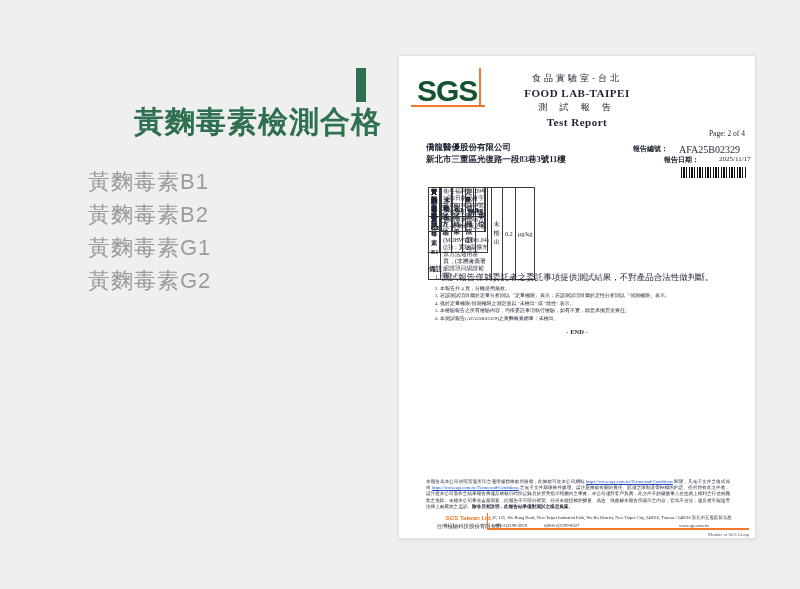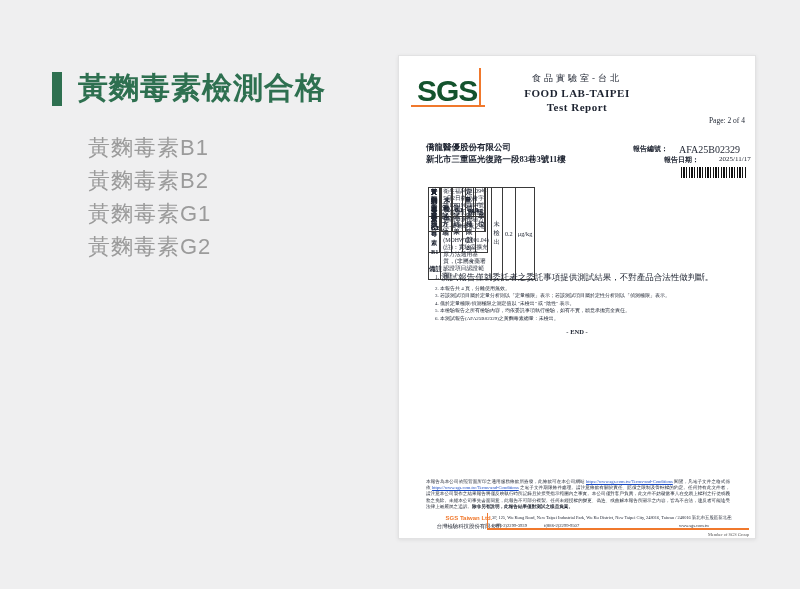--- a/index.html
+++ b/index.html
@@ -6,21 +6,21 @@
   html,body { width:800px; height:589px; }
   body {
     background:#efeff0;
     font-family:"Liberation Sans", sans-serif;
     position:relative;
     overflow:hidden;
   }
 
   
   .left-panel { position:absolute; left:52px; top:68px; width:330px; }
-  .title-row { display:flex; align-items:center; }
+  .title-row { display:flex; align-items:flex-end;flex-direction:column; }
   .title-bar { width:10px; height:34px; background:#2e7050; margin-right:16px; flex:none; }
   .page-title { font-size:30px; font-weight:bold; color:#2e7050; letter-spacing:1px; }
   .item-list { margin-top:22px; margin-left:36px; }
   .item-list .list-item { font-size:22px; color:#9b9b9b; line-height:33px; letter-spacing:1px; }
 
   
   .paper {
     position:absolute; left:398px; top:55px; width:358px; height:484px;
     background:#ffffff; border:1px solid #e2e2e3; box-shadow:0 1px 4px rgba(0,0,0,0.08);
     font-family:"Liberation Serif","DejaVu Serif",serif;
@@ -35,21 +35,21 @@
   .sgs-hline { left:12px; top:49px; width:74px; height:2px; background:#f0782c; }
   .sgs-vline { left:80px; top:12px; width:2px; height:39px; background:#f0782c; }
 
   
   .doc-header { left:0; right:0; top:16px; text-align:center; }
   .doc-header div { position:static; }
   .lab-zh { font-size:9px; letter-spacing:3px; }
   .lab-en { font-size:11px; font-weight:bold; margin-top:2px; letter-spacing:0.5px; }
   .rep-zh { font-size:9px; letter-spacing:5px; margin-top:2px; }
   .rep-en { font-size:11px; font-weight:bold; margin-top:2px; letter-spacing:0.5px; }
-  .page-label { right:10px; top:60px; font-size:7.5px; }
+  .page-label { right:10px; top:73px; font-size:7.5px; }
 
   
   .client-name { left:27px; top:86px; font-size:8.5px; font-weight:bold; }
   .client-addr { left:27px; top:98px; font-size:8.5px; font-weight:bold; }
   .meta-label-1 { left:234px; top:88px; font-size:7px; font-weight:bold; }
   .meta-label-2 { left:234px; top:99px; font-size:7px; font-weight:bold;padding-left:31px; }
   .meta-val-1 { left:280px; top:88px; font-size:10px; }
   .meta-val-2 { left:280px; top:99px; font-size:7px;margin-left:40px; }
   .barcode { left:282px; top:111px; width:66px; height:11px;
     background:repeating-linear-gradient(90deg,#111 0px,#111 1px,#fff 1px,#fff 2px,#111 2px,#111 4px,#fff 4px,#fff 5px,#111 5px,#111 6px,#fff 6px,#fff 8px); }
@@ -107,20 +107,21 @@
 
 <div class="paper">
 
   <div class="sgs-logo">SGS</div>
   <div class="sgs-hline"></div>
   <div class="sgs-vline"></div>
 
   <div class="doc-header">
     <div class="lab-zh">食品實驗室-台北</div>
     <div class="lab-en">FOOD LAB-TAIPEI</div>
+    <div class="rep-zh">測 試 報 告</div>
     <div class="rep-en">Test Report</div>
   </div>
   <div class="page-label">Page: 2 of 4</div>
 
   <div class="client-name">僑龍醫優股份有限公司</div>
   <div class="client-addr">新北市三重區光復路一段83巷3號11樓</div>
 
   <div class="meta-label-1">報告編號：</div>
   <div class="meta-val-1">AFA25B02329</div>
   <div class="meta-label-2">報告日期：</div>

